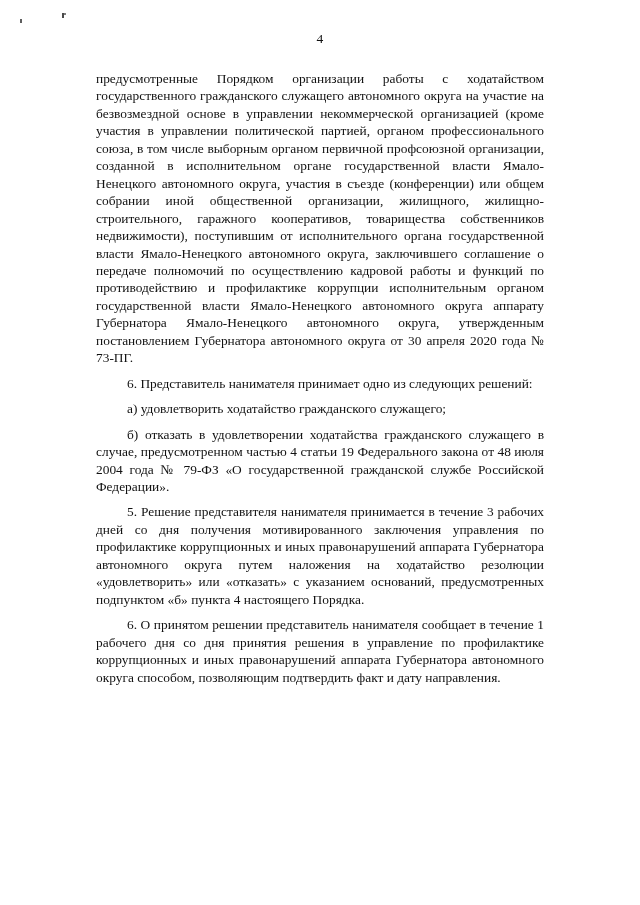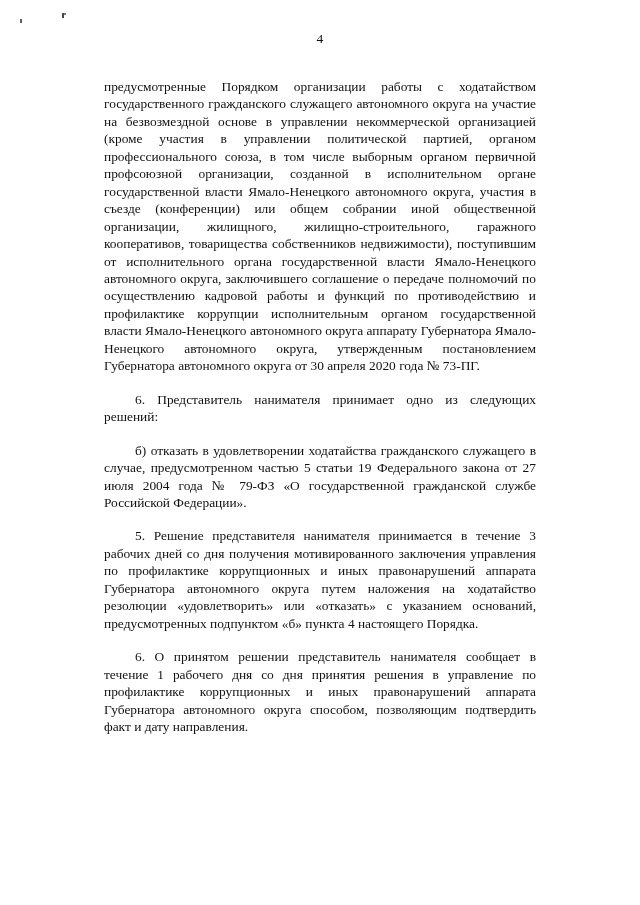--- a/index.html
+++ b/index.html
@@ -38,21 +38,21 @@
   }
 
   .body-area {
     position: absolute;
     left: 88px;
     top: 62px;
     width: 464px;
   }
 
   p.para {
-    margin: 16px;
+    margin: 8px;
     text-align: justify;
     text-justify: inter-word;
     font-size: 13.4px;
     line-height: 17.45px;
     text-indent: 0;
     -webkit-hyphens: none;
     hyphens: none;
   }
   p.para.indent {
     text-indent: 31px;
@@ -68,21 +68,22 @@
   <span class="speck speck-c"></span>
 
   <div class="page-number">4</div>
 
   <div class="body-area">
 
     <p class="para">предусмотренные Порядком организации работы с ходатайством государственного гражданского служащего автономного округа на участие на безвозмездной основе в управлении некоммерческой организацией (кроме участия в управлении политической партией, органом профессионального союза, в том числе выборным органом первичной профсоюзной организации, созданной в исполнительном органе государственной власти Ямало-Ненецкого автономного округа, участия в съезде (конференции) или общем собрании иной общественной организации, жилищного, жилищно-строительного, гаражного кооперативов, товарищества собственников недвижимости), поступившим от исполнительного органа государственной власти Ямало-Ненецкого автономного округа, заключившего соглашение о передаче полномочий по осуществлению кадровой работы и функций по противодействию и профилактике коррупции исполнительным органом государственной власти Ямало-Ненецкого автономного округа аппарату Губернатора Ямало-Ненецкого автономного округа, утвержденным постановлением Губернатора автономного округа от 30 апреля 2020 года № 73-ПГ.</p>
 
     <p class="para indent">6. Представитель нанимателя принимает одно из следующих решений:</p>
 
+    <p class="para indent">а) удовлетворить ходатайство гражданского служащего;</p>
 
-    <p class="para indent">б) отказать в удовлетворении ходатайства гражданского служащего в случае, предусмотренном частью 5 статьи 19 Федерального закона от 27 июля 2004 года № 79-ФЗ «О государственной гражданской службе Российской Федерации».</p>
+    <p class="para indent">б) отказать в удовлетворении ходатайства гражданского служащего в случае, предусмотренном частью 4 статьи 19 Федерального закона от 48 июля 2004 года № 79-ФЗ «О государственной гражданской службе Российской Федерации».</p>
 
     <p class="para indent">5. Решение представителя нанимателя принимается в течение 3 рабочих дней со дня получения мотивированного заключения управления по профилактике коррупционных и иных правонарушений аппарата Губернатора автономного округа путем наложения на ходатайство резолюции «удовлетворить» или «отказать» с указанием оснований, предусмотренных подпунктом «б» пункта 4 настоящего Порядка.</p>
 
     <p class="para indent">6. О принятом решении представитель нанимателя сообщает в течение 1 рабочего дня со дня принятия решения в управление по профилактике коррупционных и иных правонарушений аппарата Губернатора автономного округа способом, позволяющим подтвердить факт и дату направления.</p>
 
   </div>
 </div>
 
 </body></html>

